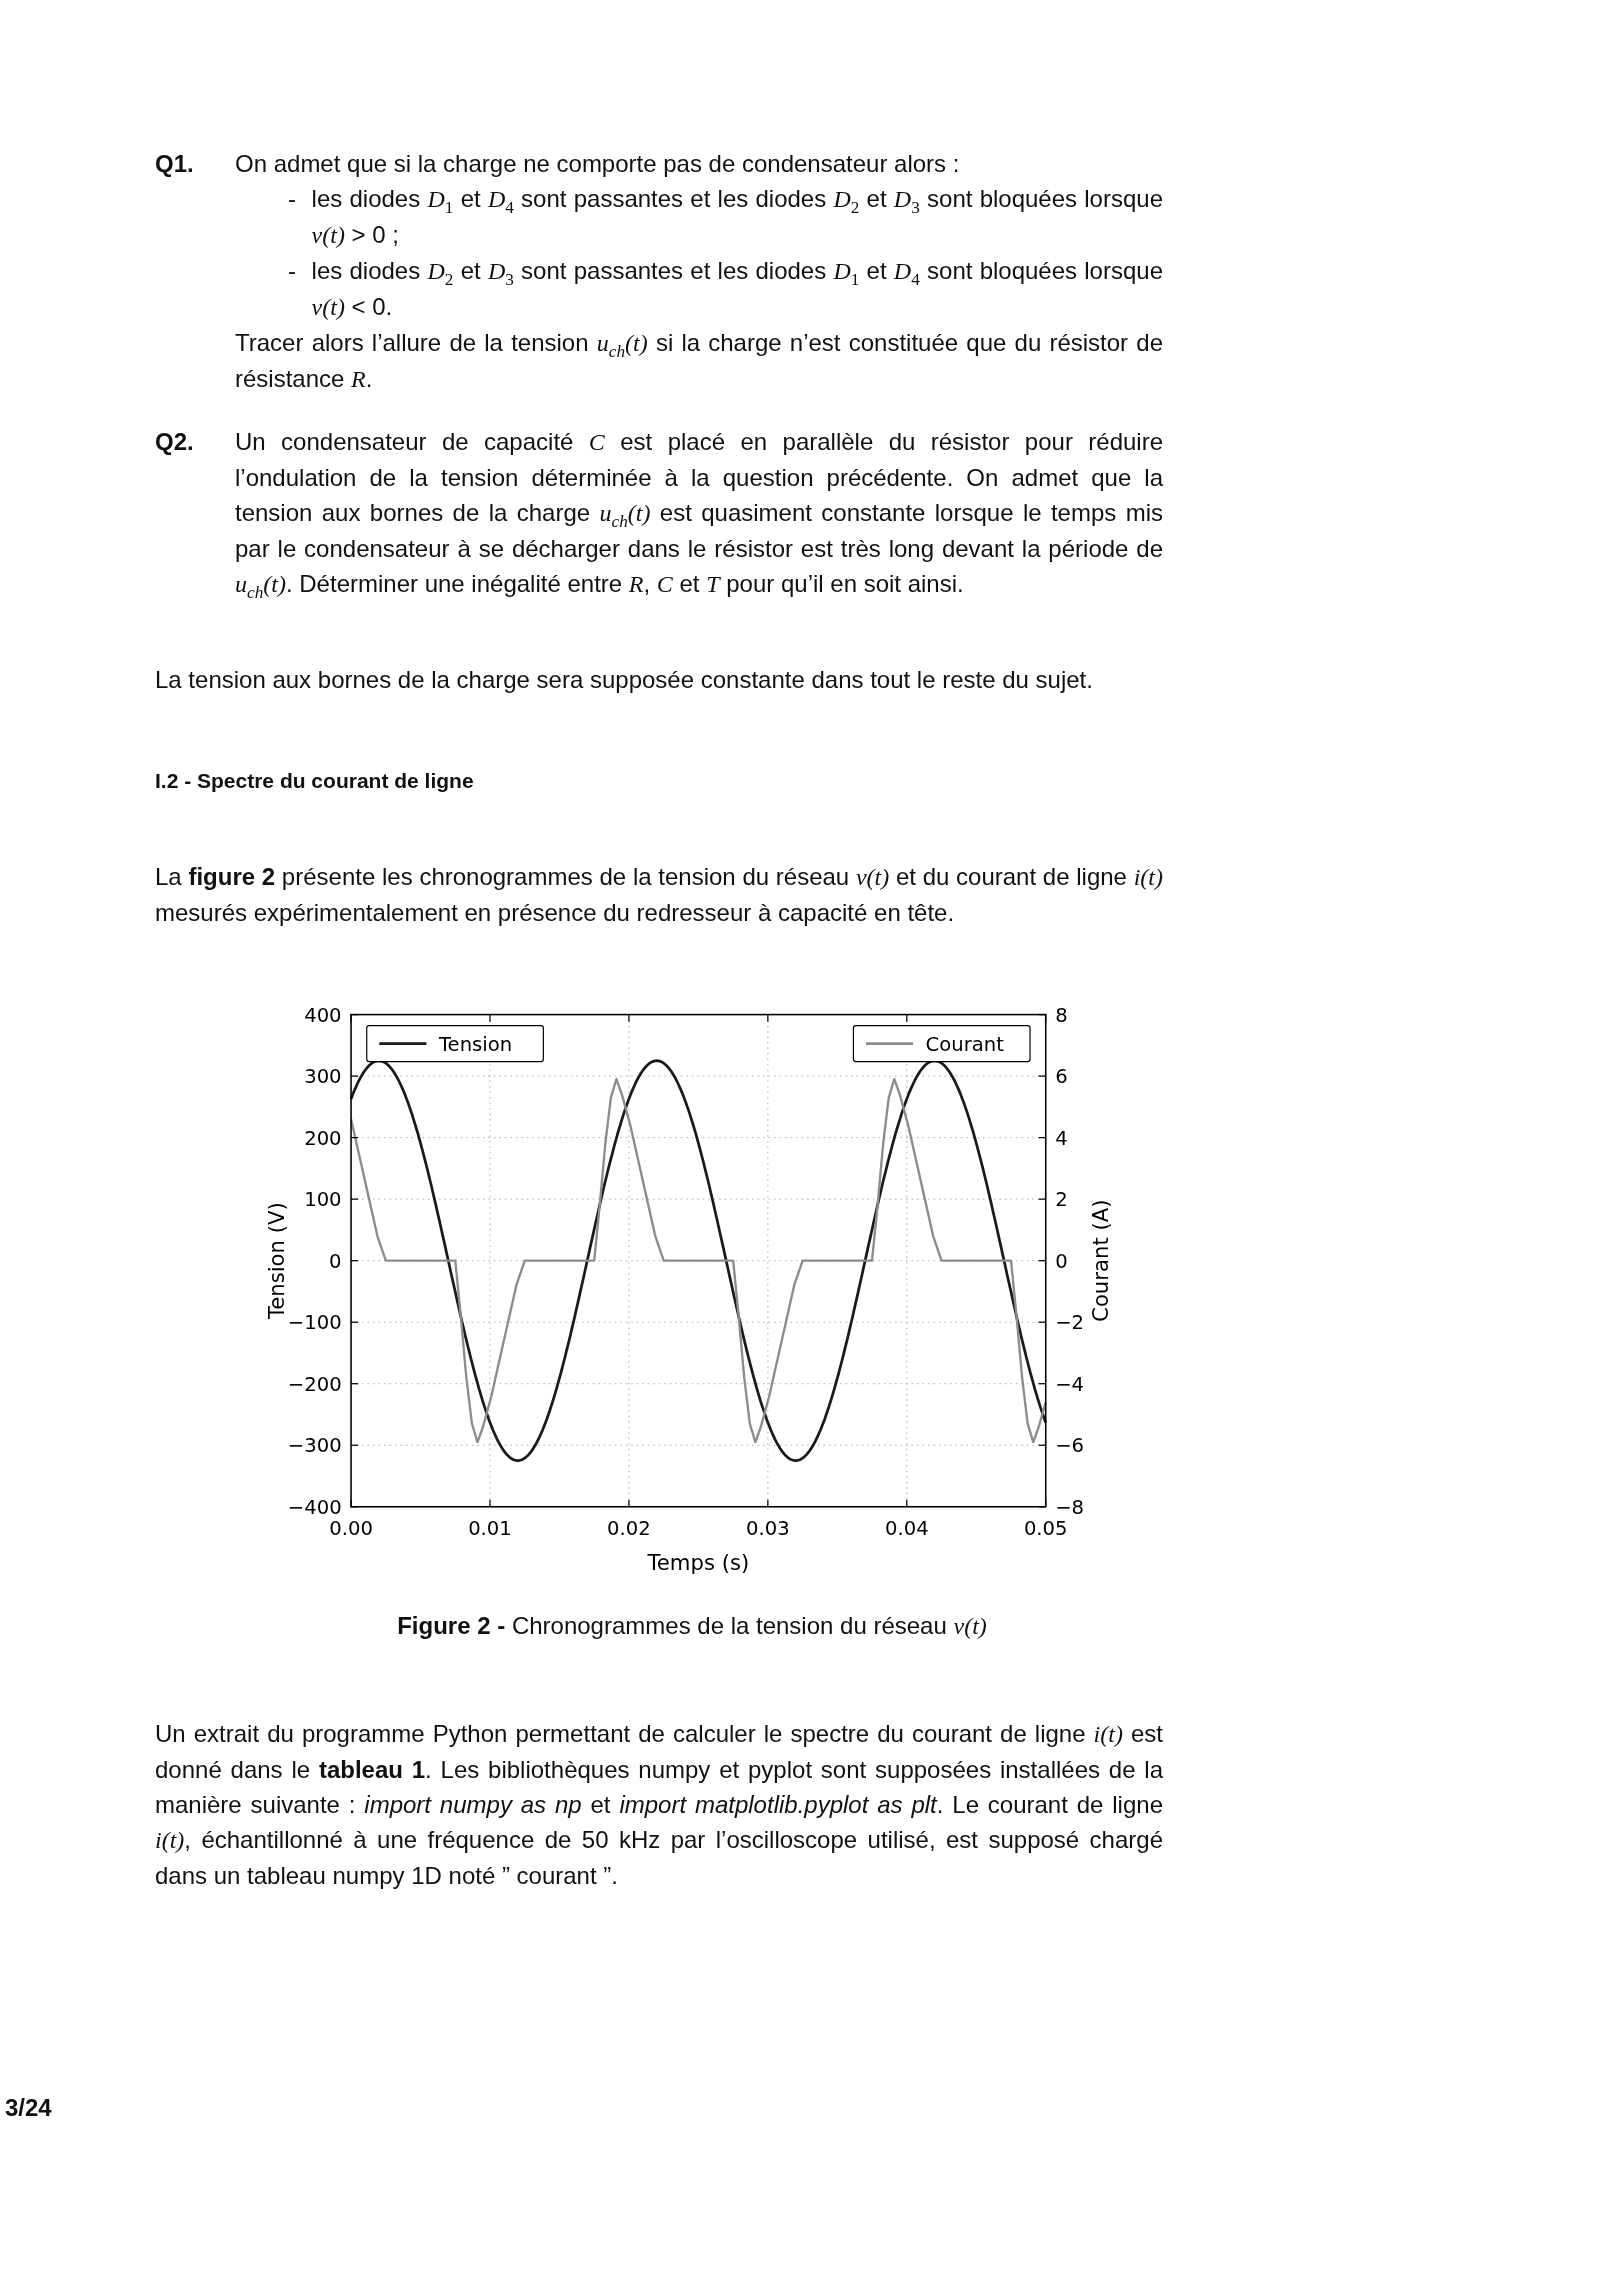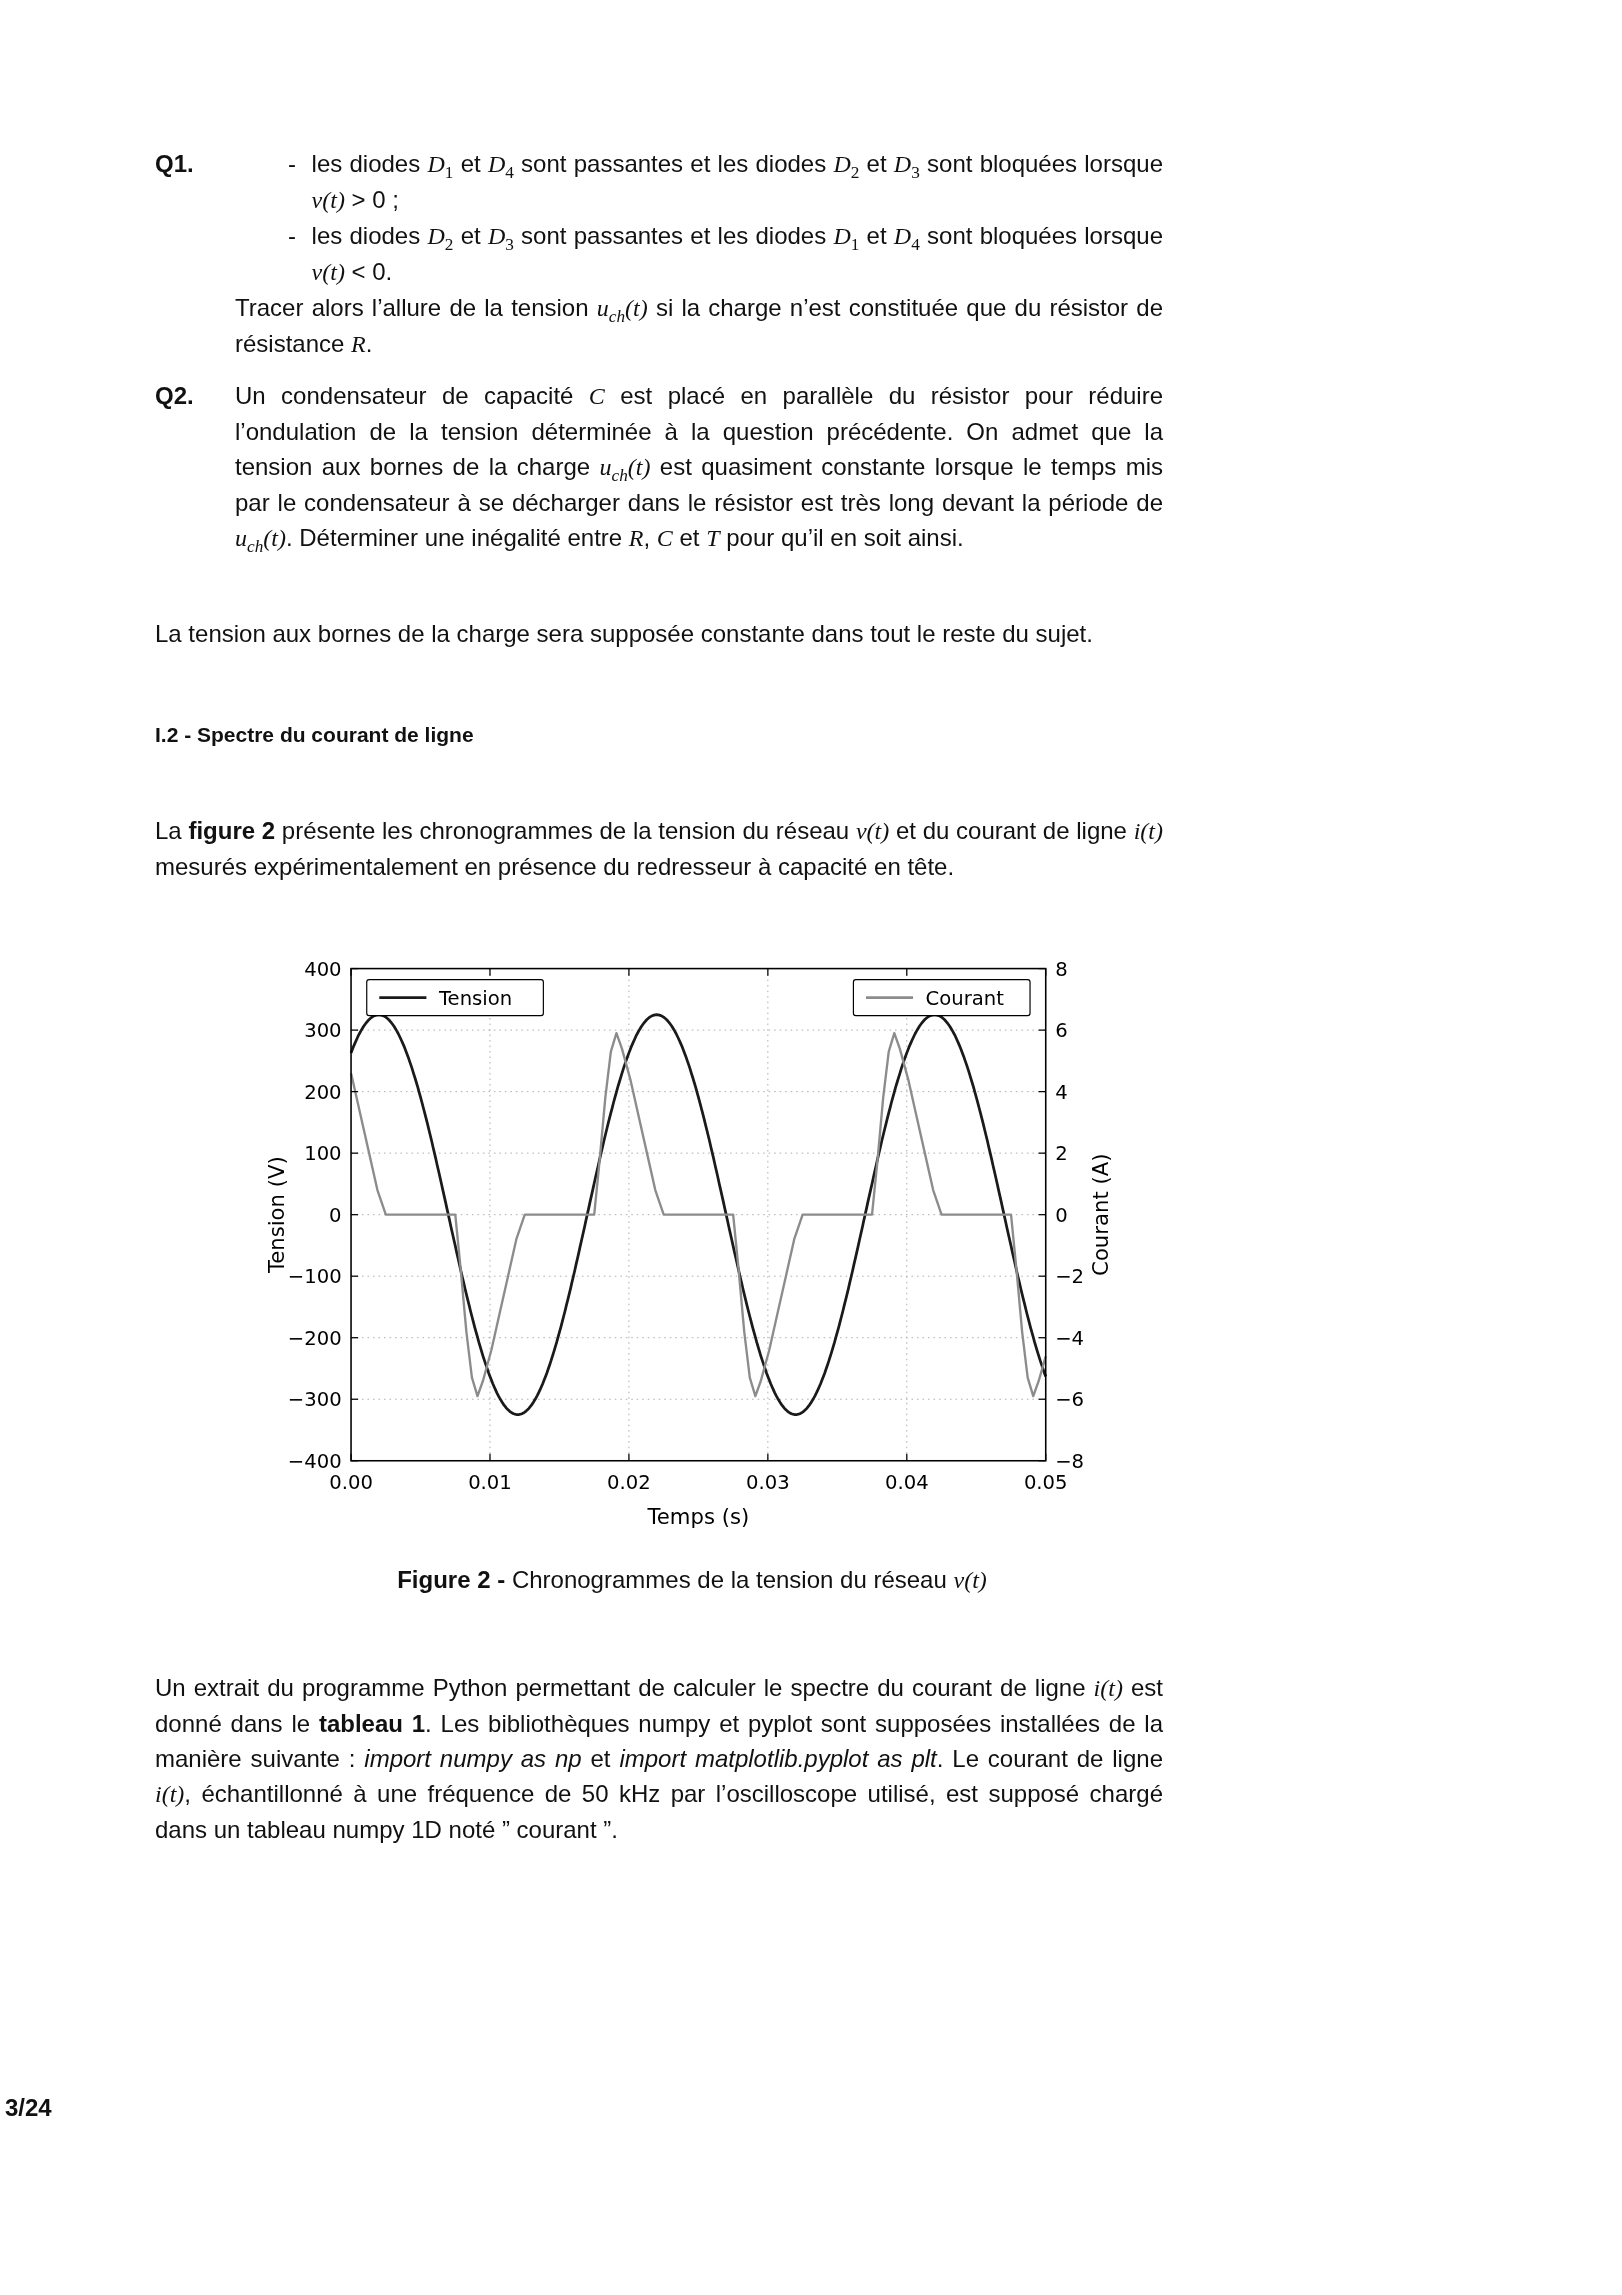--- a/index.html
+++ b/index.html
@@ -15,21 +15,21 @@
     line-height:35px;
     color:#111111;
   }
   p{margin:0;}
   .just{text-align:justify;}
   .q{position:relative;padding-left:80px;}
   .q-label{position:absolute;left:0;top:0;font-weight:700;}
   .bullet{display:flex;}
   .dash{flex:0 0 23.6px;margin-left:53px;}
   .btext{flex:1;}
-  .q2{margin-top:16px;}
+  .q2{margin-top:27px;}
   .bold-note{font-weight:400;margin-top:60px;}
   h2.section-heading{font-size:21px;line-height:35px;font-weight:700;margin:66px 0 0 0;}
   .fig-intro{margin-top:61px;}
   figure{margin:72px auto 0 auto;width:887px;text-align:center;transform:translateX(33px);}
   figcaption{margin-top:20.4px;line-height:35px;}
   .python-para{margin-top:72px;}
   .page-number{position:absolute;left:5px;right:0;top:2090px;text-align:left;font-weight:700;}
   
   .m{font-family:"Liberation Serif",serif;font-style:italic;}
   .m sub{font-size:0.72em;line-height:0;}
@@ -45,20 +45,21 @@
   .legend-text{font-size:25px;}
 </style>
 </head>
 <body>
 
 <div class="page">
 
   <section class="q">
     <span class="q-label">Q1.</span>
     <div class="q-body">
+      <p class="just">On admet que si la charge ne comporte pas de condensateur alors :</p>
       <div class="bullet">
         <span class="dash">-</span>
         <div class="btext just">les diodes <span class="m">D</span><sub class="msub">1</sub> et <span class="m">D</span><sub class="msub">4</sub> sont passantes et les diodes <span class="m">D</span><sub class="msub">2</sub> et <span class="m">D</span><sub class="msub">3</sub> sont bloquées lorsque <span class="m">v(t)</span> &gt; 0 ;</div>
       </div>
       <div class="bullet">
         <span class="dash">-</span>
         <div class="btext just">les diodes <span class="m">D</span><sub class="msub">2</sub> et <span class="m">D</span><sub class="msub">3</sub> sont passantes et les diodes <span class="m">D</span><sub class="msub">1</sub> et <span class="m">D</span><sub class="msub">4</sub> sont bloquées lorsque <span class="m">v(t)</span> &lt; 0.</div>
       </div>
       <p class="just">Tracer alors l’allure de la tension <span class="m">u<sub>ch</sub>(t)</span> si la charge n’est constituée que du résistor de résistance <span class="m">R</span>.</p>
     </div>

